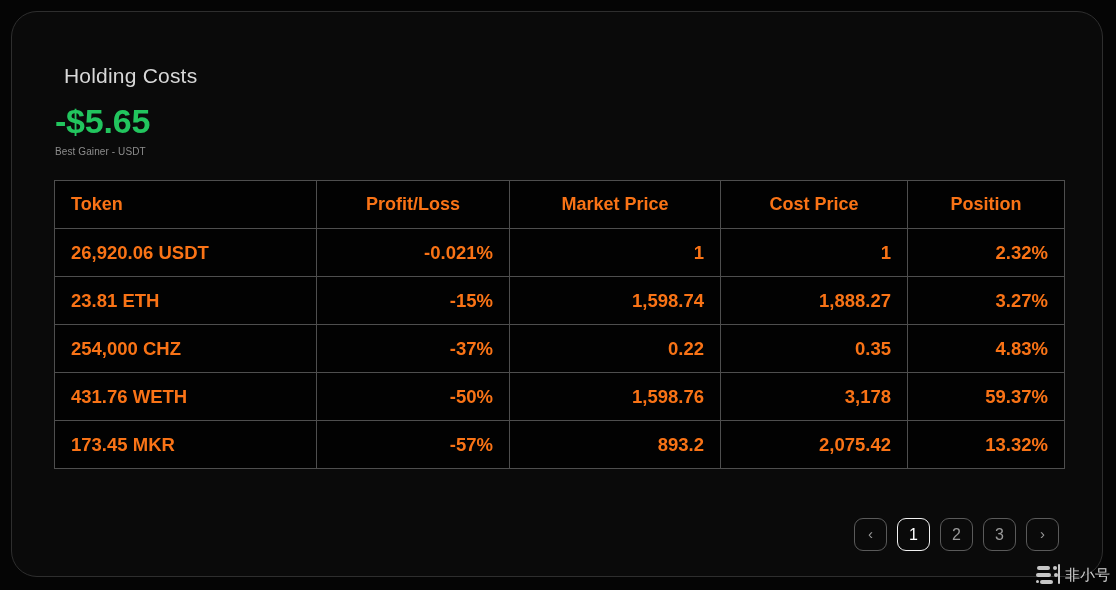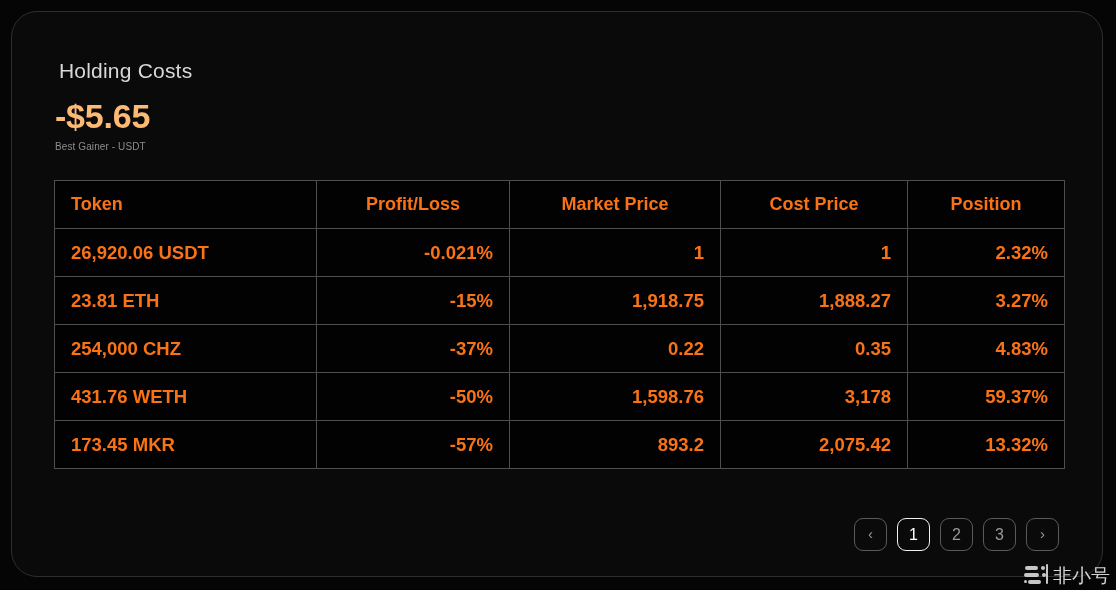--- a/index.html
+++ b/index.html
@@ -42,37 +42,37 @@
     left: 43px;
     top: 44px;
     width: 1000px;
   }
   .panel-title {
     font-size: 21px;
     color: #d8d8d8;
     font-weight: 400;
     letter-spacing: .2px;
     line-height: 1;
-    margin: 4px;
+    margin: 9px;
   }
   .stats {
     position: relative;
     margin-top: 17px;
     height: 62px;
   }
   .stat {
     position: absolute;
     top: 0;
   }
   .stat-1 { left: 0px; }
   .stat-2 { left: 302px; }
   .stat-value {
     font-size: 34px;
     font-weight: 700;
-    color: #fdba74;
+    color: #22c55e;
     line-height: 1.06;
     letter-spacing: -0.2px;
     white-space: nowrap;
   }
   .stat-label {
     margin-top: 7px;
     font-size: 10px;
     color: #8d8d8d;
     font-weight: 400;
     white-space: nowrap;
@@ -187,21 +187,21 @@
     display: block;
   }
   .wm-r1 { left: 1px;  top: 2px;  width: 13px; height: 4px; }
   .wm-r2 { left: 0px;  top: 9px;  width: 15px; height: 4px; }
   .wm-r3 { left: 4px;  top: 16px; width: 13px; height: 4px; }
   .wm-d1 { left: 17px; top: 2px;  width: 4px;  height: 4px; border-radius: 50%; }
   .wm-d2 { left: 18px; top: 9px;  width: 4px;  height: 4px; border-radius: 50%; }
   .wm-d3 { left: 0px;  top: 16px; width: 3px;  height: 3px; border-radius: 50%; }
   .wm-bar{ left: 22px; top: 0px;  width: 2px;  height: 20px; }
   .wm-text {
-    font-size: 19px;
+    font-size: 15px;
     color: #e2e2e2;
     font-family: "DejaVu Sans", sans-serif;
     letter-spacing: 0px;
     line-height: 1;
     font-weight: 400;
   }
 </style>
 </head>
 <body>
 
@@ -241,21 +241,21 @@
           <tr>
             <td class="c-token">26,920.06 USDT</td>
             <td class="c-pl">-0.021%</td>
             <td class="c-market">1</td>
             <td class="c-cost">1</td>
             <td class="c-position">2.32%</td>
           </tr>
           <tr>
             <td class="c-token">23.81 ETH</td>
             <td class="c-pl">-15%</td>
-            <td class="c-market">1,918.75</td>
+            <td class="c-market">1,598.74</td>
             <td class="c-cost">1,888.27</td>
             <td class="c-position">3.27%</td>
           </tr>
           <tr>
             <td class="c-token">254,000 CHZ</td>
             <td class="c-pl">-37%</td>
             <td class="c-market">0.22</td>
             <td class="c-cost">0.35</td>
             <td class="c-position">4.83%</td>
           </tr>

